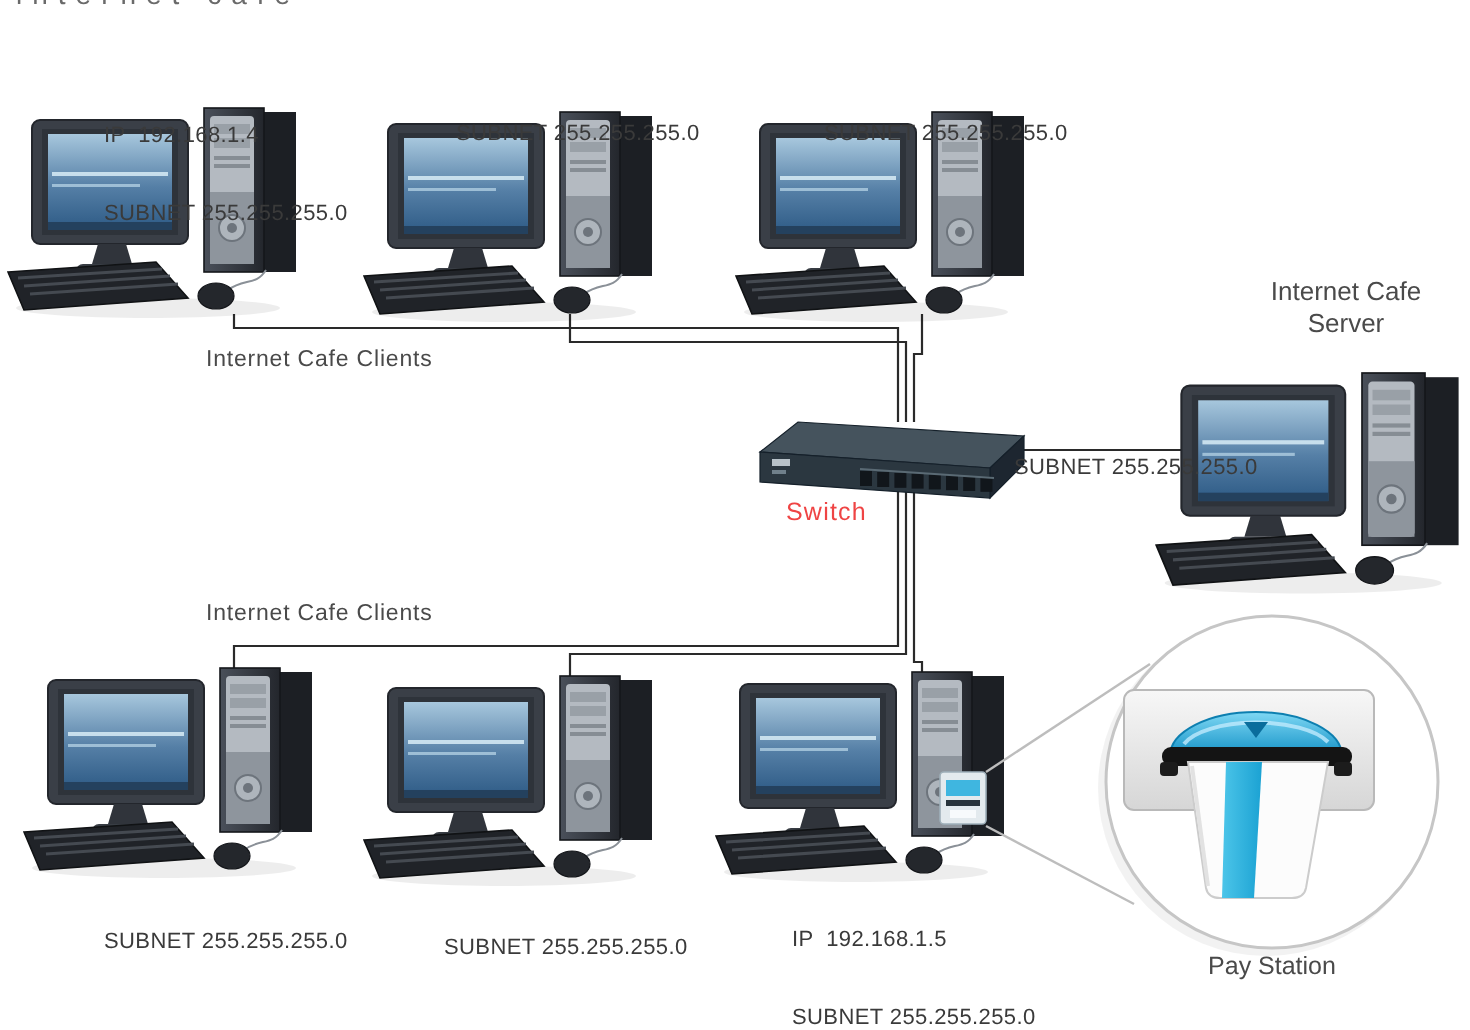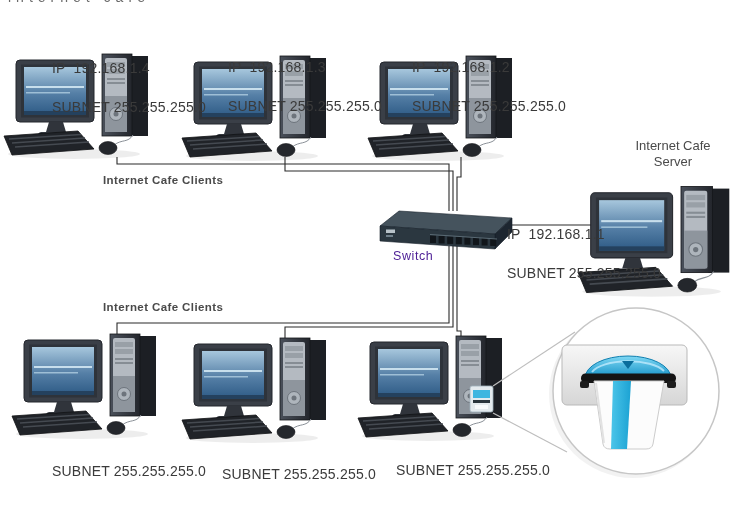--- a/index.html
+++ b/index.html
@@ -3,23 +3,23 @@
 <meta charset="utf-8">
 <style>
   html,body{margin:0;padding:0;background:#fff;}
   .canvas{
     position:relative;width:735px;height:515px;background:#ffffff;
     overflow:hidden;font-family:"Liberation Sans", sans-serif;
   }
   .canvas svg{position:absolute;left:0;top:0;}
   .lbl{position:absolute;color:#3e3e3e;z-index:5;}
   .caption{font-size:14px;letter-spacing:5px;color:#6a6a6a;left:8px;top:-11px;}
-  .ip{font-size:14px;line-height:13px;letter-spacing:.2px;white-space:pre;color:#3a3a3a;}
-  .section{font-size:11.5px;letter-spacing:.4px;color:#4a4a4a;font-weight:bold;}
-  .switch-lbl{font-size:12.5px;letter-spacing:.6px;color:#4c1d95;left:393px;top:249px;}
+  .ip{font-size:11px;line-height:13px;letter-spacing:.2px;white-space:pre;color:#3a3a3a;}
+  .section{font-size:11.5px;letter-spacing:.4px;color:#4a4a4a;}
+  .switch-lbl{font-size:12.5px;letter-spacing:.6px;color:#ef4444;left:393px;top:249px;}
   .server-title{font-size:13px;line-height:16px;text-align:center;width:130px;color:#4a4a4a;left:608px;top:138px;}
   .pay-lbl{font-size:12.5px;color:#4a4a4a;width:110px;text-align:center;left:581px;top:476px;}
   .pos-ip-1{left:52px;top:36px;}
   .pos-ip-2{left:228px;top:35px;}
   .pos-ip-3{left:412px;top:35px;}
   .pos-ip-4{left:52px;top:439px;}
   .pos-ip-5{left:222px;top:442px;}
   .pos-ip-6{left:396px;top:438px;}
   .pos-ip-srv{left:507px;top:202px;}
   .pos-clients-top{left:103px;top:174px;}
@@ -166,45 +166,44 @@
     </g>
   </svg>
 
   <div class="lbl caption">internet cafe</div>
 
   <div class="lbl ip pos-ip-1">
     <div>IP  192.168.1.4</div>
     <div>SUBNET 255.255.255.0</div>
   </div>
   <div class="lbl ip pos-ip-2">
-    <div>IP  192.168.1.3</div>
     <div>SUBNET 255.255.255.0</div>
   </div>
   <div class="lbl ip pos-ip-3">
-    <div>IP  192.168.1.2</div>
     <div>SUBNET 255.255.255.0</div>
   </div>
   <div class="lbl ip pos-ip-4">
     <div>SUBNET 255.255.255.0</div>
   </div>
   <div class="lbl ip pos-ip-5">
     <div>SUBNET 255.255.255.0</div>
   </div>
   <div class="lbl ip pos-ip-6">
+    <div>IP  192.168.1.5</div>
     <div>SUBNET 255.255.255.0</div>
   </div>
   <div class="lbl ip pos-ip-srv">
-    <div>IP  192.168.1.1</div>
     <div>SUBNET 255.255.255.0</div>
   </div>
 
   <div class="lbl section pos-clients-top">Internet Cafe Clients</div>
   <div class="lbl section pos-clients-bottom">Internet Cafe Clients</div>
 
   <div class="lbl switch-lbl">Switch</div>
 
   <div class="lbl server-title">
     <div>Internet Cafe</div>
     <div>Server</div>
   </div>
 
+  <div class="lbl pay-lbl">Pay Station</div>
 
 </div>
 
 </body></html>

